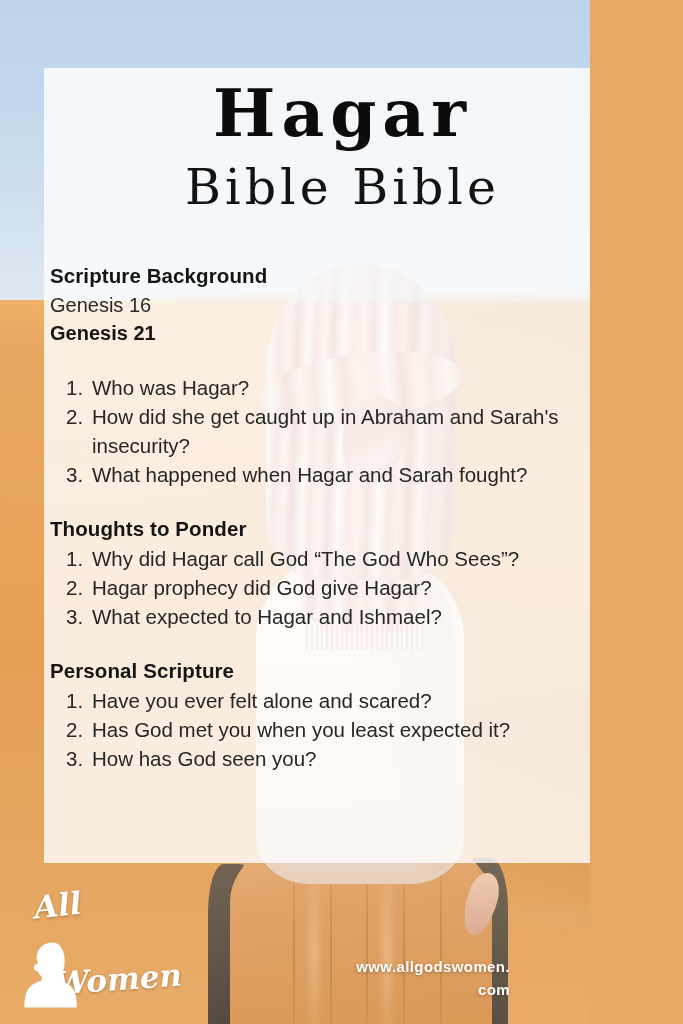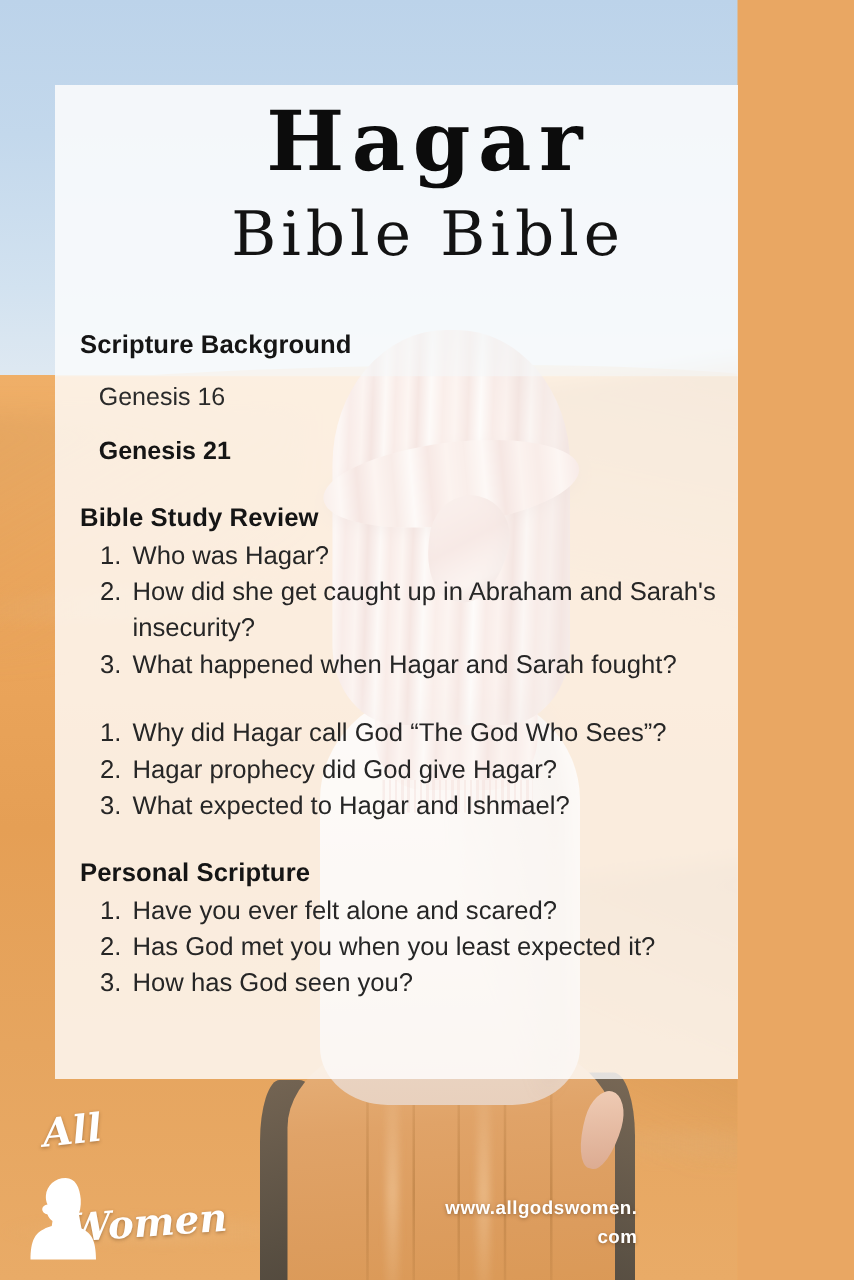--- a/index.html
+++ b/index.html
@@ -193,41 +193,41 @@
     font-weight:400;
     font-size:49px;
     line-height:56px;
     letter-spacing:4px;
     color:#131313;
     margin:12px 0 0 0;
   }
 
   
   .content{
-    position:absolute;left:64px;top:262px;width:560px;
+    position:absolute;left:50px;top:262px;width:560px;
     color:#1d1d1d;
   }
   .section{margin:0 0 10px 0;}
   .section + .section{margin-top:26px;}
   .sec-head{
     font-family:"Liberation Sans", sans-serif;
     font-weight:700;
     font-size:20.5px;
     line-height:27px;
     letter-spacing:.1px;
     color:#151515;
     margin:0 0 2px 0;
   }
   .plain-line{
     font-family:"Liberation Sans", sans-serif;
     font-weight:400;
     font-size:20px;
     line-height:28px;
     color:#2a2a2a;
-    margin:15px;
+    margin:0;
   }
   .plain-line.bold{font-weight:700;color:#151515;}
   ol.qlist{
     margin:0;padding:0 0 0 0;list-style:none;
     counter-reset:q;
   }
   ol.qlist > li{
     counter-increment:q;
     position:relative;
     font-family:"Liberation Sans", sans-serif;
@@ -337,29 +337,29 @@
 
   <div class="content">
 
     <div class="section">
       <p class="sec-head">Scripture Background</p>
       <p class="plain-line">Genesis 16</p>
       <p class="plain-line bold">Genesis 21</p>
     </div>
 
     <div class="section">
-      <p class="sec-head">Bible Study Review</p>
       <ol class="qlist">
         <li>Who was Hagar?</li>
         <li>How did she get caught up in Abraham and Sarah's insecurity?</li>
         <li>What happened when Hagar and Sarah fought?</li>
       </ol>
     </div>
 
     <div class="section">
+      <p class="sec-head">Thoughts to Ponder</p>
       <ol class="qlist">
         <li>Why did Hagar call God “The God Who Sees”?</li>
         <li>Hagar prophecy did God give Hagar?</li>
         <li>What expected to Hagar and Ishmael?</li>
       </ol>
     </div>
 
     <div class="section">
       <p class="sec-head">Personal Scripture</p>
       <ol class="qlist">

